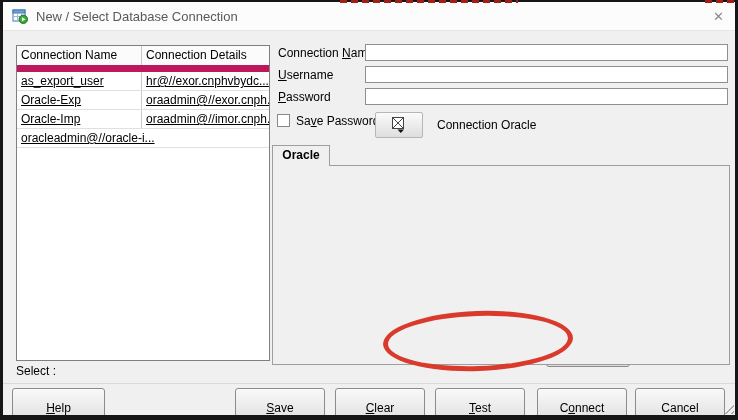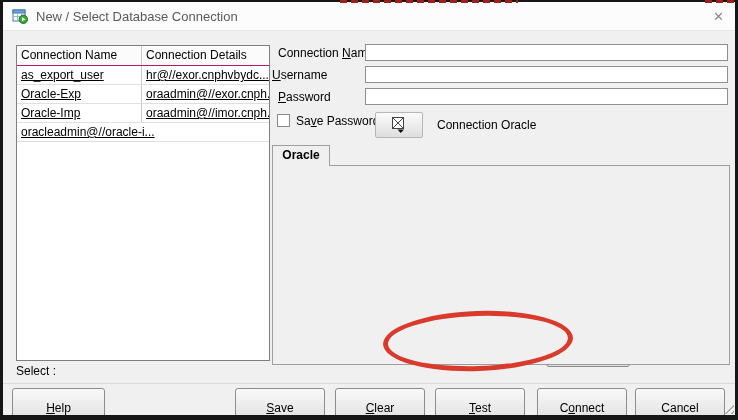--- a/index.html
+++ b/index.html
@@ -12,21 +12,21 @@
   .red-crop{position:absolute;top:0;height:3px;z-index:60;
     background:repeating-linear-gradient(90deg,#9e2019 0 7px,transparent 7px 11px);}
   .red-crop-1{left:340px;width:178px;}
   .red-crop-2{left:705px;width:30px;}
   .titlebar{position:absolute;left:3px;top:2px;right:3px;height:28px;background:#fcfcfc;border-bottom:1px solid #e6e6e6;padding-left:32px;}
   .app-icon{position:absolute;left:9px;top:6px;width:16px;height:16px;}
   .title{position:absolute;left:33px;top:7px;font-size:13px;color:#595959;white-space:nowrap;}
   .close{position:absolute;right:11px;top:7px;font-size:13px;color:#8a8a8a;cursor:default;}
   .lbl{position:absolute;white-space:nowrap;color:#000;}
   .conn-table{position:absolute;left:16px;top:45px;width:254px;height:316px;background:#fff;border:1px solid #7f7f7f;box-sizing:border-box;}
-  .thead{display:flex;height:19px;border-bottom:1px solid #be185d;background:#fbfbfb;}
+  .thead{display:flex;height:19px;border-bottom:7px solid #be185d;background:#fbfbfb;}
   .th{padding:2px 4px;box-sizing:border-box;overflow:hidden;white-space:nowrap;}
   .td{padding:2px 4px;box-sizing:border-box;overflow:hidden;white-space:nowrap;text-decoration:underline;}
   .col1{width:125px;border-right:1px solid #c9c9c9;flex:none;}
   .col2{flex:1;}
   .trow{display:flex;height:18px;border-bottom:1px solid #e0e0e0;}
   .txt{position:absolute;height:17px;border:1px solid #8f8f8f;background:#fff;box-sizing:border-box;
        font-family:"Liberation Sans","DejaVu Sans",sans-serif;font-size:12px;padding:0 3px;margin:0;}
   .txt:disabled,.txt.disabled{background:#b5b5b5;border-color:#9a9a9a;}
   .checkbox{position:absolute;width:13px;height:13px;background:#fff;border:1px solid #8a8a8a;box-sizing:border-box;}
   .check-glyph{position:absolute;left:0;top:-2px;font-size:12px;font-weight:bold;color:#3d6cc8;line-height:13px;}
@@ -98,21 +98,21 @@
       <div class="td col2">oraadmin@//imor.cnph...</div>
     </div>
     <div class="trow">
       <div class="td col2">oracleadmin@//oracle-i...</div>
     </div>
   </div>
 
   <span class="lbl" style="left:278px;top:46px">Connection <u>N</u>ame</span>
   <input class="txt" style="left: 365px; top: 44px; width: 363px;" value="">
 
-  <span class="lbl" style="left:272px;top:68px"><u>U</u>sername</span>
+  <span class="lbl" style="left:278px;top:68px"><u>U</u>sername</span>
   <input class="txt" style="left: 365px; top: 66px; width: 363px;" value="">
 
   <span class="lbl" style="left:278px;top:90px"><u>P</u>assword</span>
   <input class="txt" style="left: 365px; top: 88px; width: 363px;" value="">
 
   <div class="checkbox" style="left:277px;top:114px"></div>
   <span class="lbl" style="left:296px;top:114px">Sa<u>v</u>e Password</span>
   <button class="color-btn">
     <svg width="16" height="16" viewBox="0 0 16 16">
       <rect x="1.5" y="0.5" width="11" height="11" fill="#ffffff" stroke="#444444"></rect>

